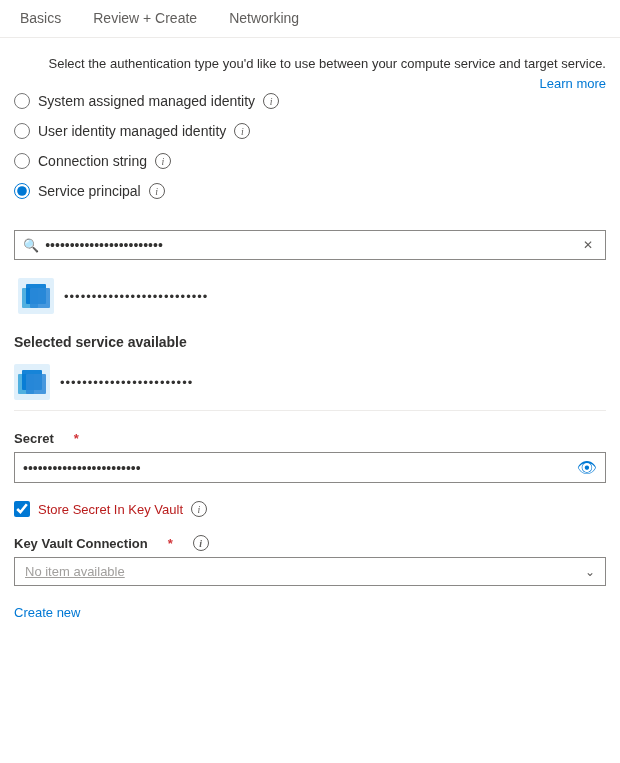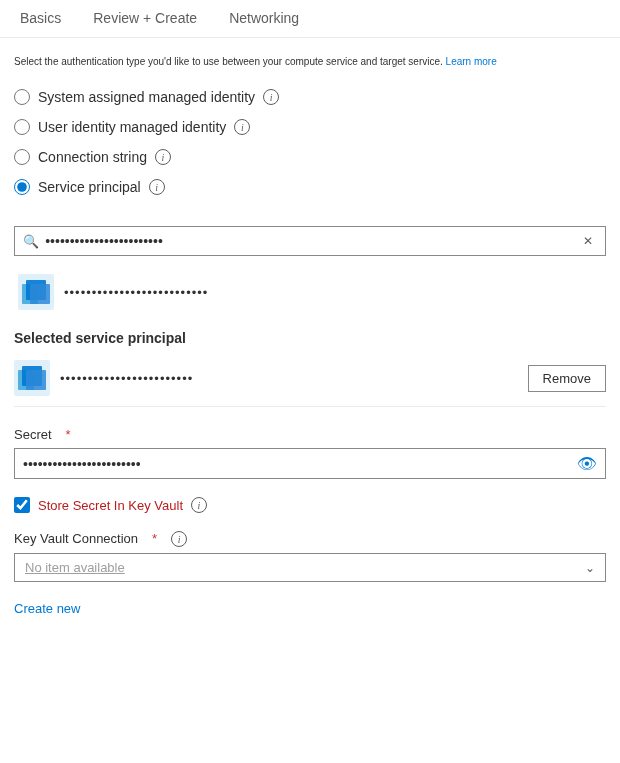--- a/index.html
+++ b/index.html
@@ -34,24 +34,24 @@
       font-weight: 600;
     }
     .tab:first-child { padding-left: 6px; }
 
     
     .content {
       padding: 16px 14px 20px 14px;
     }
 
     .description {
-      font-size: 10px;
-      color: #323130;
-      margin-bottom: 20px;
+      font-size: 13px;
+      color: #323130;
       line-height: 1.5;
+      text-align: right;
     }
     .description a {
       color: #0078d4;
       text-decoration: none;
     }
 
     
     .radio-group {
       display: flex;
       flex-direction: column;
@@ -164,26 +164,26 @@
       cursor: pointer;
       font-family: inherit;
     }
 
     
     .field-section {
       margin-bottom: 18px;
     }
     .field-label {
       font-size: 13px;
-      font-weight: 400;
+      font-weight: 700;
       color: #323130;
       margin-bottom: 6px;
       display: flex;
-      align-items: flex-start;
-      gap: 14px;
+      align-items: center;
+      gap: 20px;
     }
     .required-star {
       color: #d13438;
     }
     .password-field {
       display: flex;
       align-items: center;
       border: 1px solid #8a8886;
       padding: 5px 8px;
       background: #fff;
@@ -308,31 +308,30 @@
     <svg class="azure-icon" viewBox="0 0 36 36" xmlns="http://www.w3.org/2000/svg">
       <rect x="0" y="0" width="36" height="36" fill="#e0f0fb" rx="2"></rect>
       <rect x="4" y="10" width="16" height="20" fill="#50b0e0" rx="1"></rect>
       <rect x="8" y="6" width="20" height="20" fill="#0078d4" rx="1" opacity="0.9"></rect>
       <rect x="12" y="10" width="20" height="20" fill="#2b88d8" rx="1" opacity="0.85"></rect>
     </svg>
     <span class="dots-text">••••••••••••••••••••••••••</span>
   </div>
 
   
-  <div class="section-title">Selected service principal</div>
+  <div class="section-title">Selected service available</div>
 
   <div class="selected-principal">
     <svg class="azure-icon" viewBox="0 0 36 36" xmlns="http://www.w3.org/2000/svg">
       <rect x="0" y="0" width="36" height="36" fill="#e0f0fb" rx="2"></rect>
       <rect x="4" y="10" width="16" height="20" fill="#50b0e0" rx="1"></rect>
       <rect x="8" y="6" width="20" height="20" fill="#0078d4" rx="1" opacity="0.9"></rect>
       <rect x="12" y="10" width="20" height="20" fill="#2b88d8" rx="1" opacity="0.85"></rect>
     </svg>
     <span class="selected-principal-name dots-text">••••••••••••••••••••••••</span>
-    <button class="remove-button">Remove</button>
   </div>
 
   
   <div class="field-section">
     <div class="field-label">
       <span>Secret</span>
       <span class="required-star">*</span>
     </div>
     <div class="password-field">
       <input type="password" class="password-input" value="••••••••••••••••••••••••" style="">

